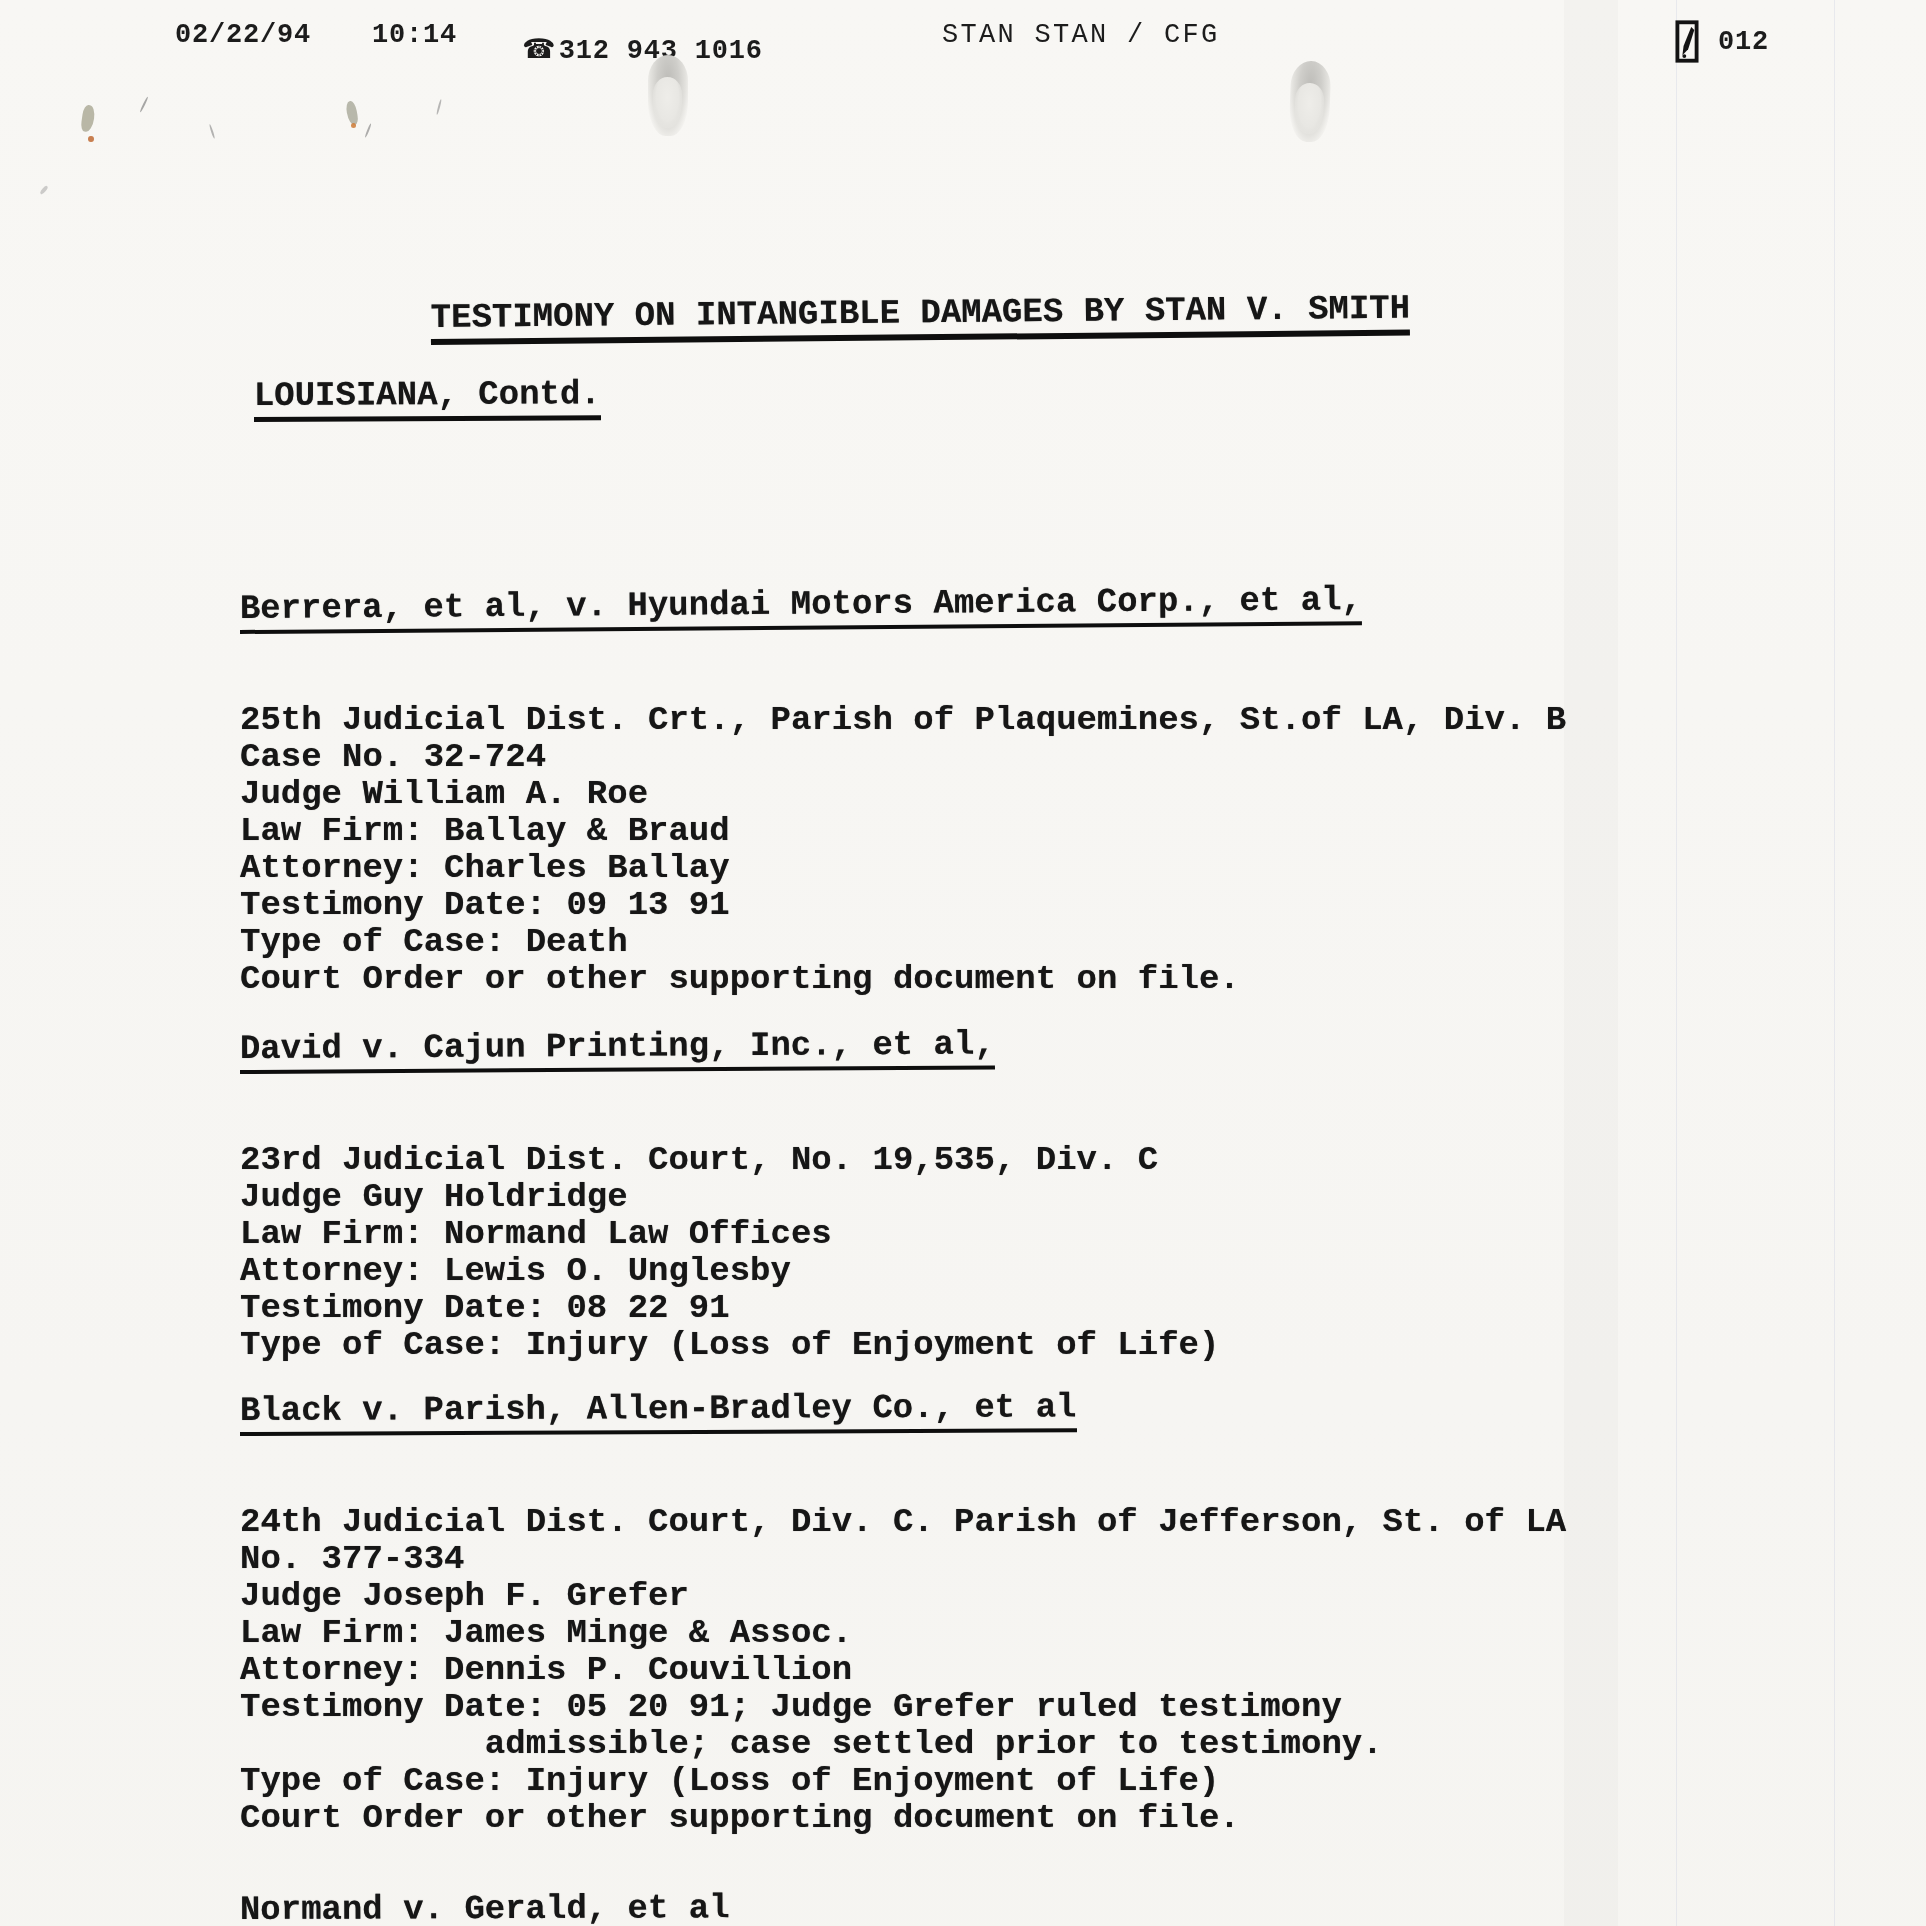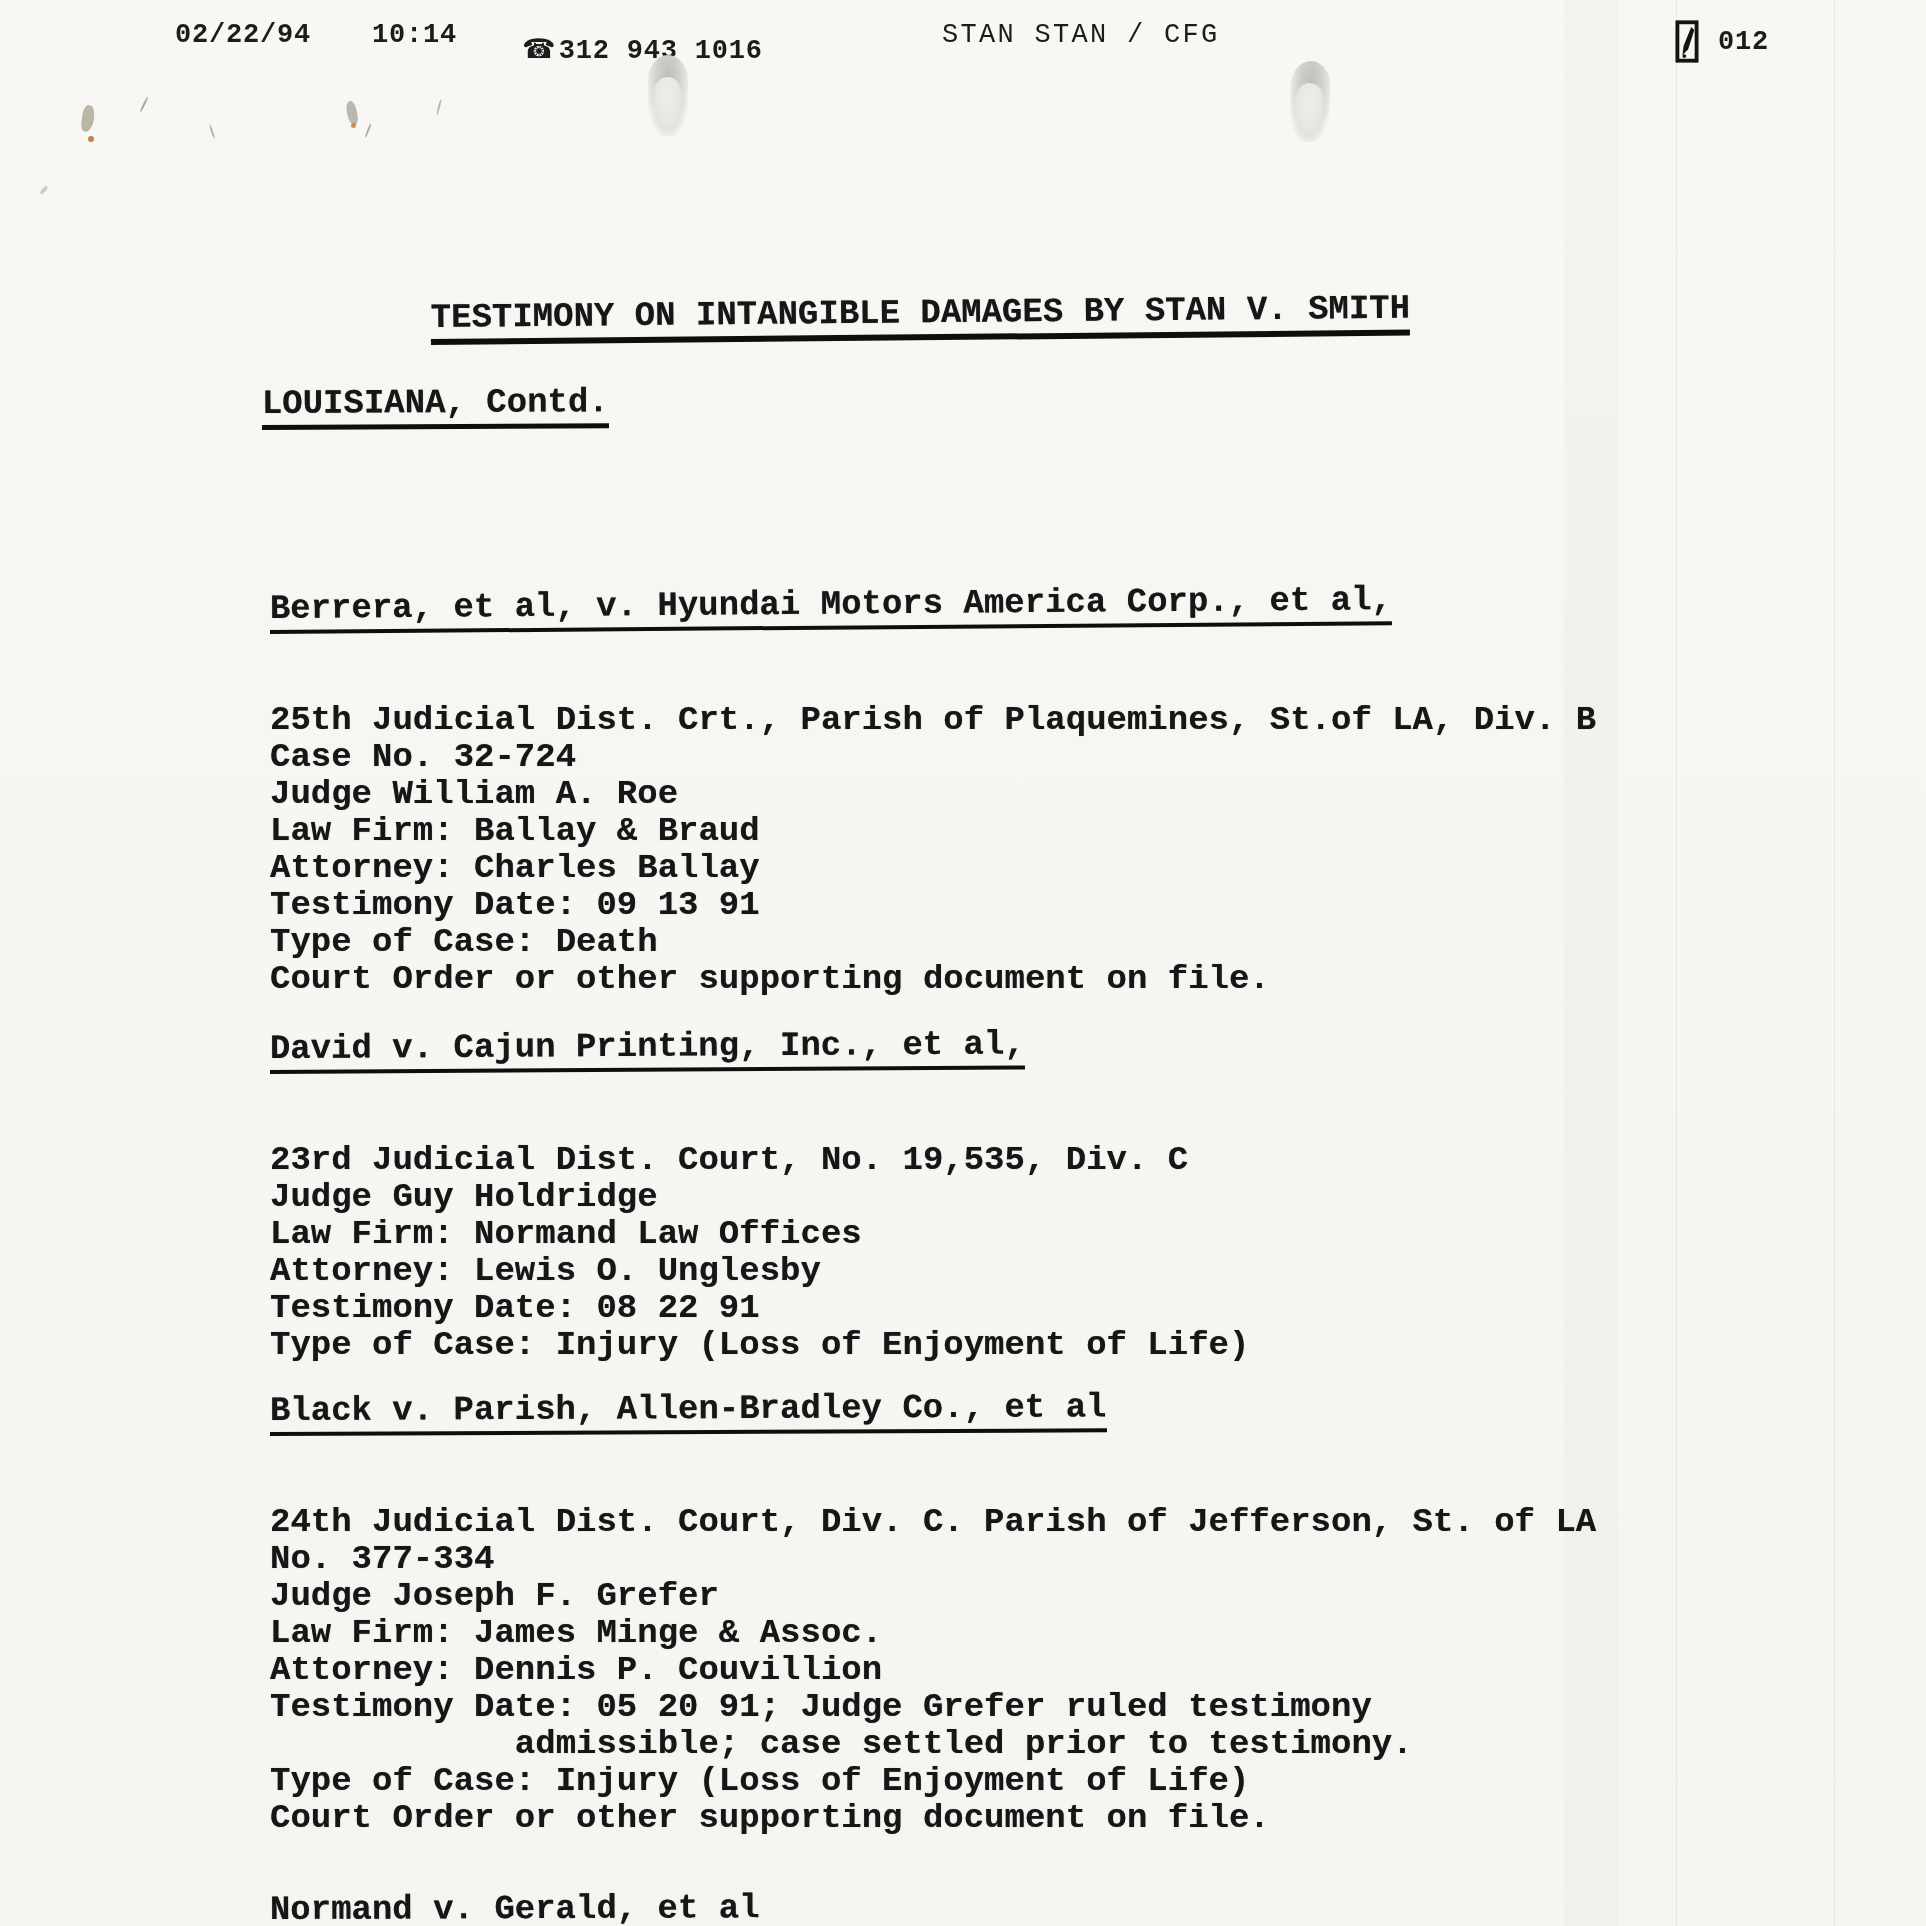--- a/index.html
+++ b/index.html
@@ -38,24 +38,24 @@
   .hole1{left:648px;top:55px;}
   .hole2{left:1290px;top:61px;transform:rotate(2deg);}
 
   
   .tw{font-size:34px;font-weight:700;line-height:37px;white-space:pre;
       text-shadow:0 0 0.8px rgba(10,10,10,.55);}
   .u{display:inline-block;border-bottom:5px solid #0e0e0e;padding-bottom:1.9px;}
 
   .doc-title{position:absolute;left:431px;top:300px;margin:0;}
   .doc-title .u{border-bottom-width:6.5px;transform:rotate(-0.55deg);transform-origin:left bottom;}
-  .section-head{position:absolute;left:254px;top:378px;margin:8px;}
+  .section-head{position:absolute;left:254px;top:378px;margin:0;}
   .section-head .u{transform:rotate(-0.30deg);transform-origin:left bottom;}
 
-  .case-block{position:absolute;left:270px;font-family:Liberation Mono, monospace;}
+  .case-block{position:absolute;left:240px;font-family:Liberation Mono, monospace;}
   .c1{top:517px;} .c2{top:957px;} .c3{top:1319px;} .c4{top:1818px;}
   .case-name{display:block;}
   .case-name .u{border-bottom-width:4.6px;}
   .c1 .case-name .u{transform:rotate(-0.45deg);transform-origin:left bottom;}
   .c2 .case-name .u{transform:rotate(-0.35deg);transform-origin:left bottom;}
   .c3 .case-name .u{transform:rotate(-0.25deg);transform-origin:left bottom;}
   .c4 .case-name .u{transform:rotate(-0.20deg);transform-origin:left bottom;}
   .case-line{height:37px;}
 
   

